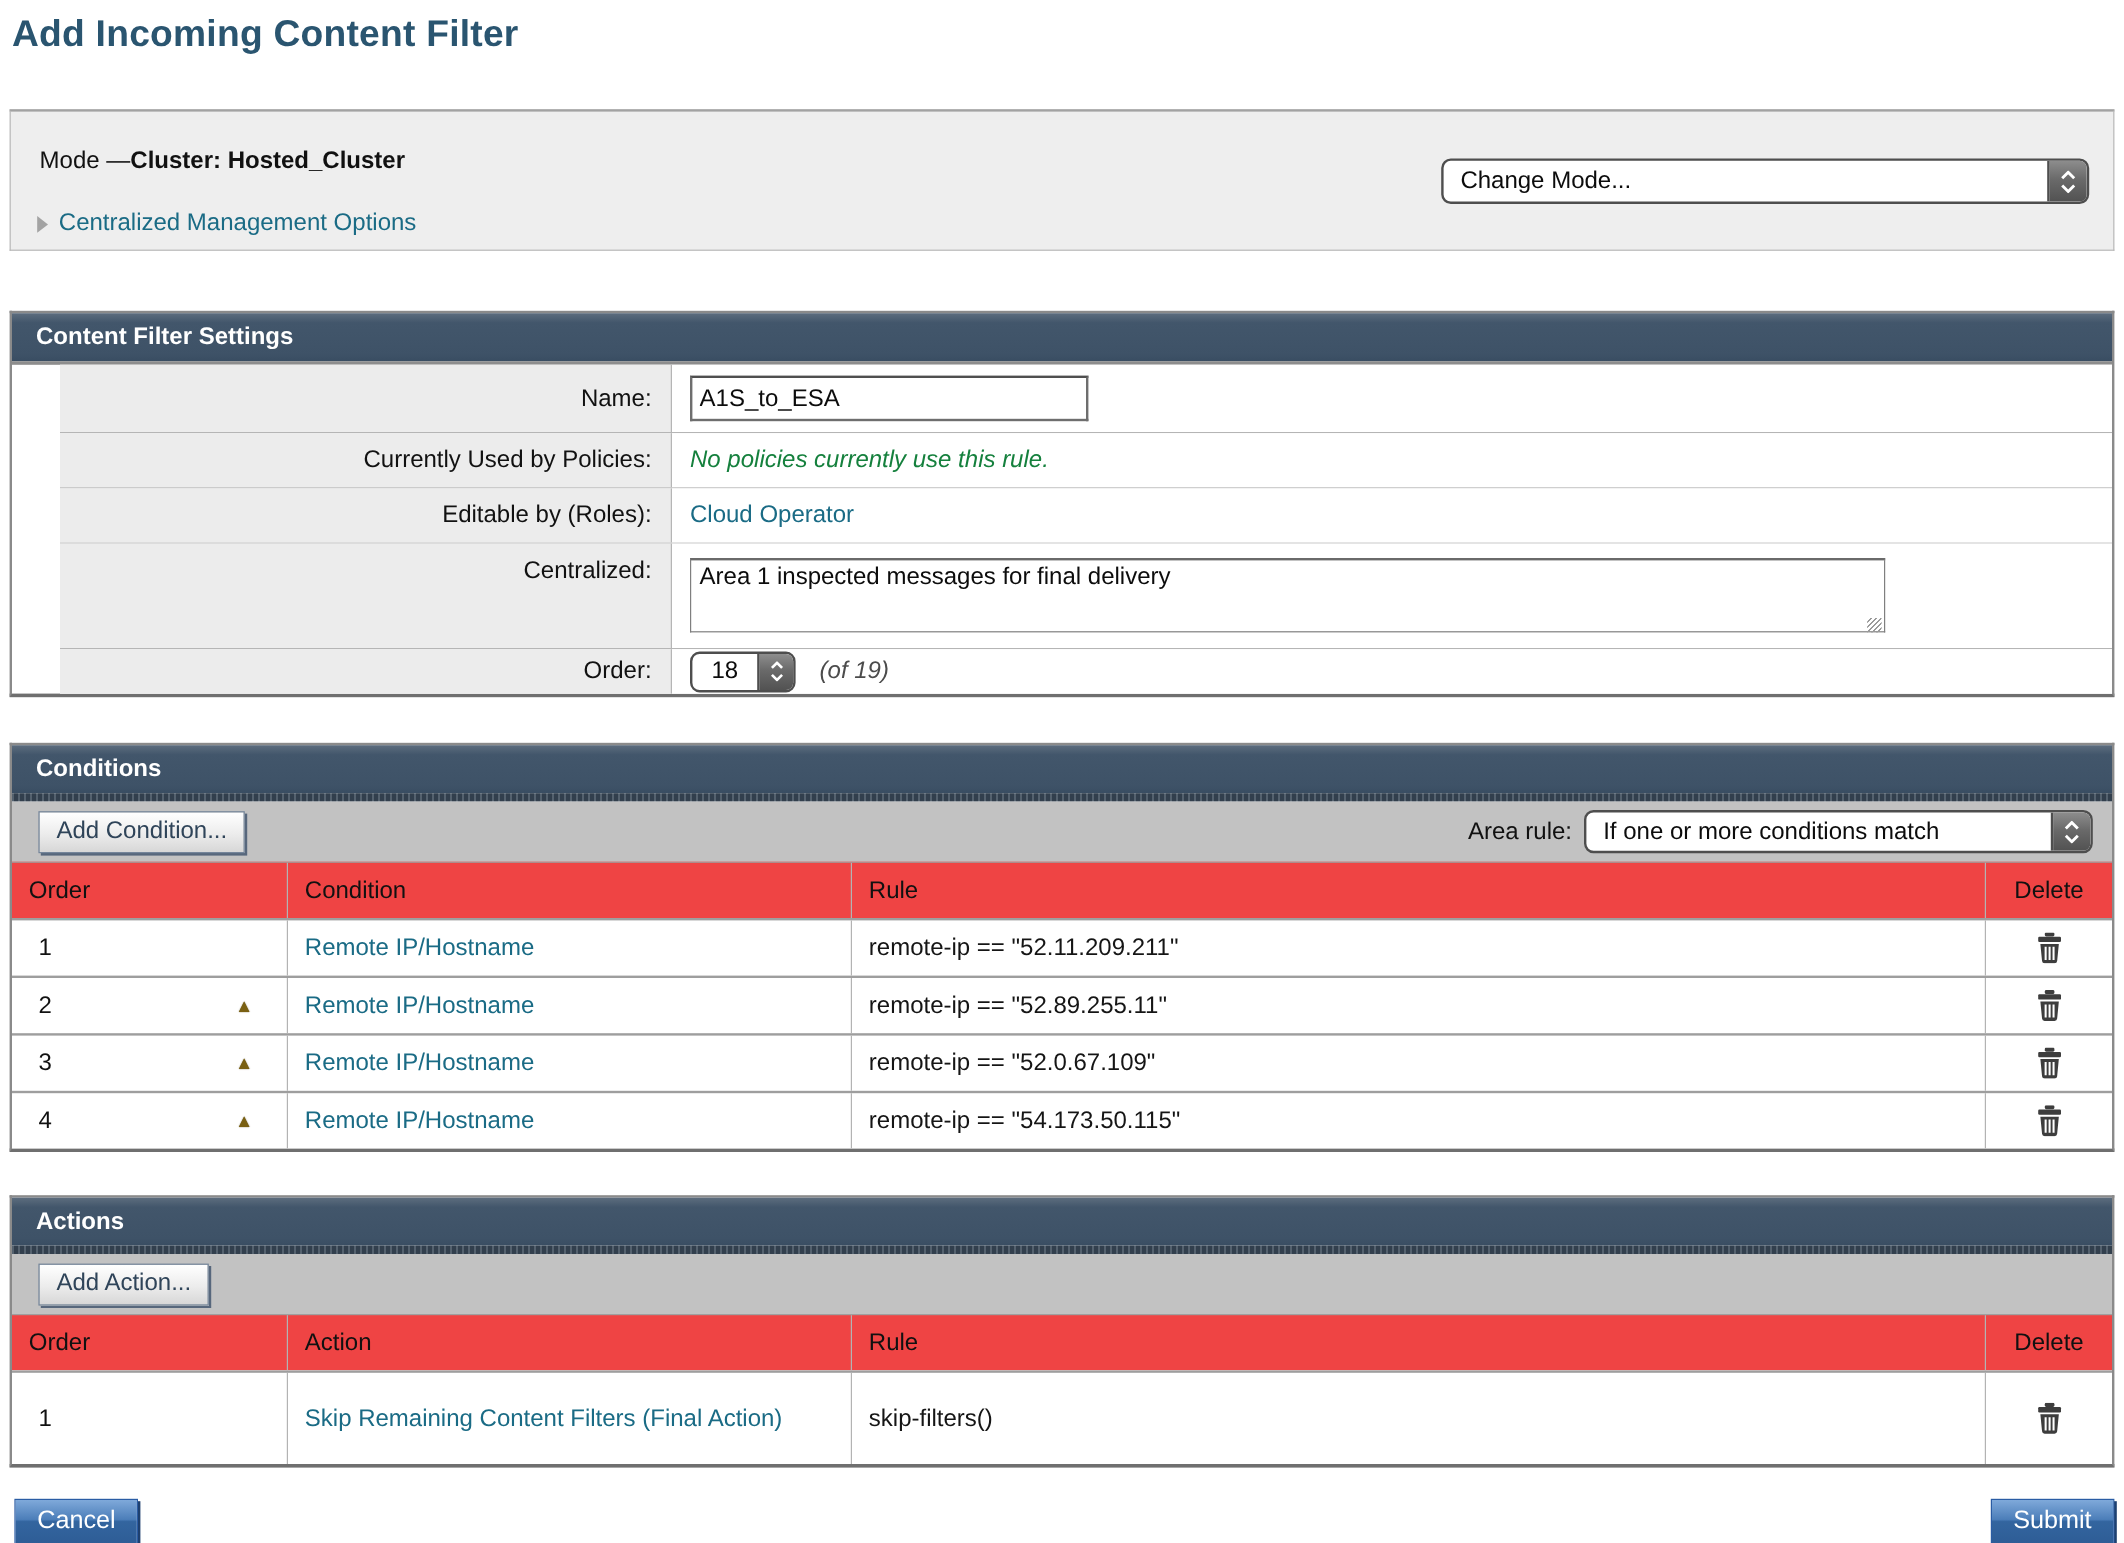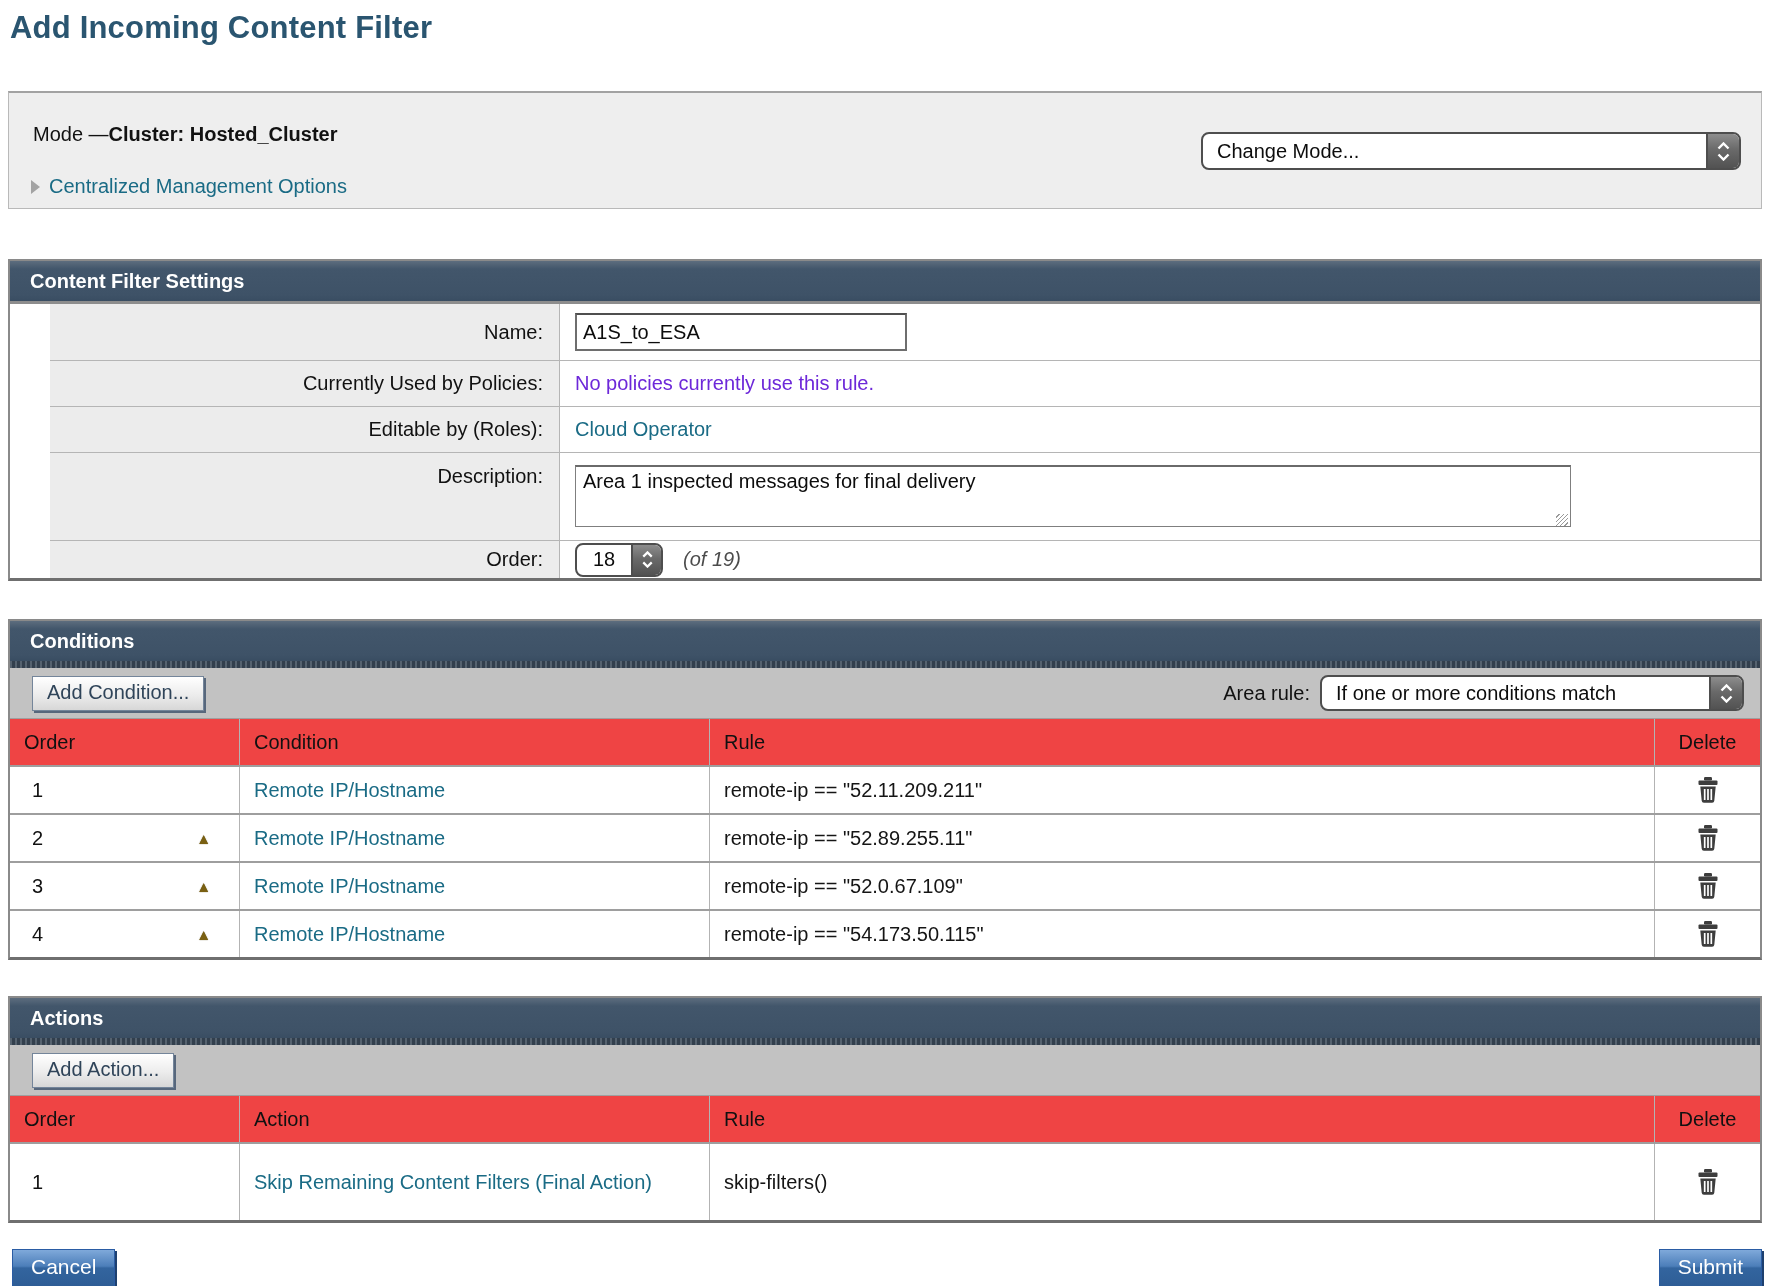--- a/index.html
+++ b/index.html
@@ -53,21 +53,21 @@
   .srow:first-child { border-top:none; }
   .lbl { width:510px; background:#ececec; text-align:right; padding-right:16px; font-size:20px;
          display:flex; align-items:center; justify-content:flex-end; border-right:1px solid #b5b5b5; }
   .val { flex:1; display:flex; align-items:center; padding-left:15px; font-size:20px; background:#fff; }
   .row-name { height:56px; } .row-pol { height:46px; } .row-rol { height:46px; }
   .row-desc { height:88px; } .row-desc .lbl, .row-desc .val { align-items:flex-start; padding-top:12px; }
   .row-ord { height:38px; }
 
   .name-input { width:332px; height:38px; border:2px solid #6e6e6e; border-top-color:#4f4f4f;
                 font-family:inherit; font-size:20px; padding:0 6px; color:#0c0c0c; }
-  .italic-note { color:#6d28d9; }
+  .italic-note { font-style:italic; color:#15803d; }
   .teal-link { color:#1a6b85; cursor:pointer; text-decoration:none; }
   .desc-wrap { position:relative; display:inline-block; }
   .desc-area { width:996px; height:62px; border:1px solid #7f7f7f; border-top:2px solid #6a6a6a;
                font-family:inherit; font-size:20px; padding:3px 7px; resize:none; color:#0c0c0c; overflow:hidden; }
   .resize-grip { position:absolute; right:3px; bottom:6px; width:12px; height:12px;
                  background:repeating-linear-gradient(135deg,transparent 0 2px,#9a9a9a 2px 3px); }
   .order-select { height:34px; width:88px; }
   .order-select .txt { justify-content:center; padding:0 8px; }
   .order-select .cap { width:30px; }
   .of-note { font-style:italic; color:#4c4c4c; margin-left:20px; font-size:20px; }
@@ -151,21 +151,21 @@
       </div>
 
       <div class="srow row-rol">
         <div class="lbl">Editable by (Roles):</div>
         <div class="val">
             <a class="teal-link">Cloud Operator</a>
           </div>
       </div>
 
       <div class="srow row-desc">
-        <div class="lbl">Description:</div>
+        <div class="lbl">Centralized:</div>
         <div class="val">
           <span class="desc-wrap">
             <textarea class="desc-area" style="">Area 1 inspected messages for final delivery</textarea>
             <span class="resize-grip"></span>
           </span>
         </div>
       </div>
 
       <div class="srow row-ord">
         <div class="lbl">Order:</div>

